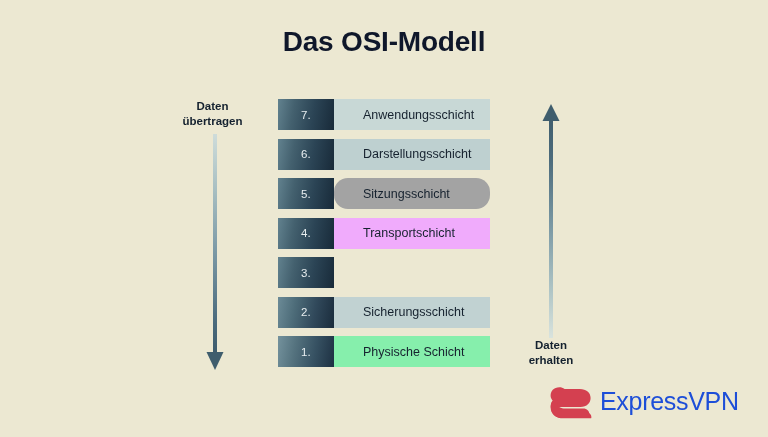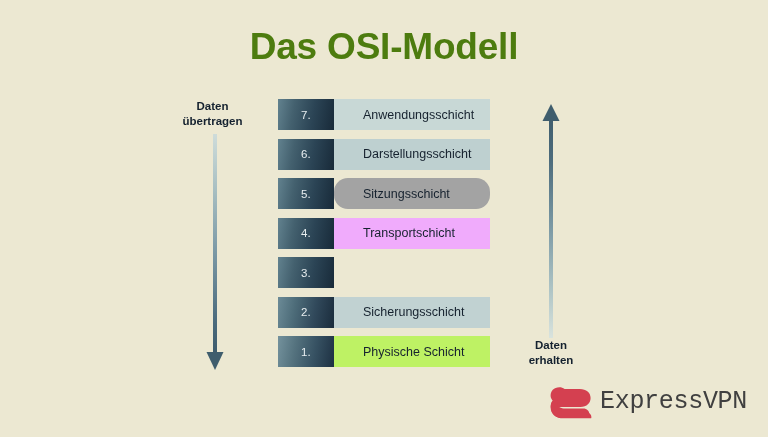--- a/index.html
+++ b/index.html
@@ -20,23 +20,23 @@
     background: #ece8d2;
   }
 
   
   #page-title {
     position: absolute;
     left: 0;
     top: 26px;
     width: 768px;
     text-align: center;
-    font-size: 37px;
+    font-size: 28px;
     font-weight: bold;
-    color: #4d7c0f;
+    color: #0f172a;
     letter-spacing: -0.2px;
   }
 
   
   #left-caption {
     position: absolute;
     left: 160px;
     top: 99px;
     width: 105px;
     text-align: center;
@@ -119,40 +119,40 @@
     align-items: center;
     padding-left: 29px;
     box-sizing: border-box;
   }
   .layer-row.lvl7 .layer-body { background: #c8d8d6; }
   .layer-row.lvl6 .layer-body { background: #bed0d0; }
   .layer-row.lvl5 .layer-body { background: #a3a3a3; border-radius: 14px; }
   .layer-row.lvl4 .layer-body { background: #f0abfc; }
   .layer-row.lvl3 .layer-body { background: #c6d6d5; }
   .layer-row.lvl2 .layer-body { background: #c1d2d2; }
-  .layer-row.lvl1 .layer-body { background: #bef264; text-align: right; }
+  .layer-row.lvl1 .layer-body { background: #86efac; text-align: right; }
 
   
   #brand {
     position: absolute;
     left: 550px;
     top: 385px;
     display: flex;
     align-items: center;
     gap: 8px;
   }
   #brand-mark {
     width: 42px;
     height: 34px;
     flex: 0 0 42px;
   }
   #brand-name {
-    font-family: Liberation Mono, monospace;
+    font-family: Liberation Sans, sans-serif;
     font-size: 25px;
-    color: #404040;
+    color: #1d4ed8;
     letter-spacing: -0.3px;
     line-height: 1;
     padding-bottom: 2px;
   }
 </style>
 </head>
 <body>
 
 <div id="canvas">
 

